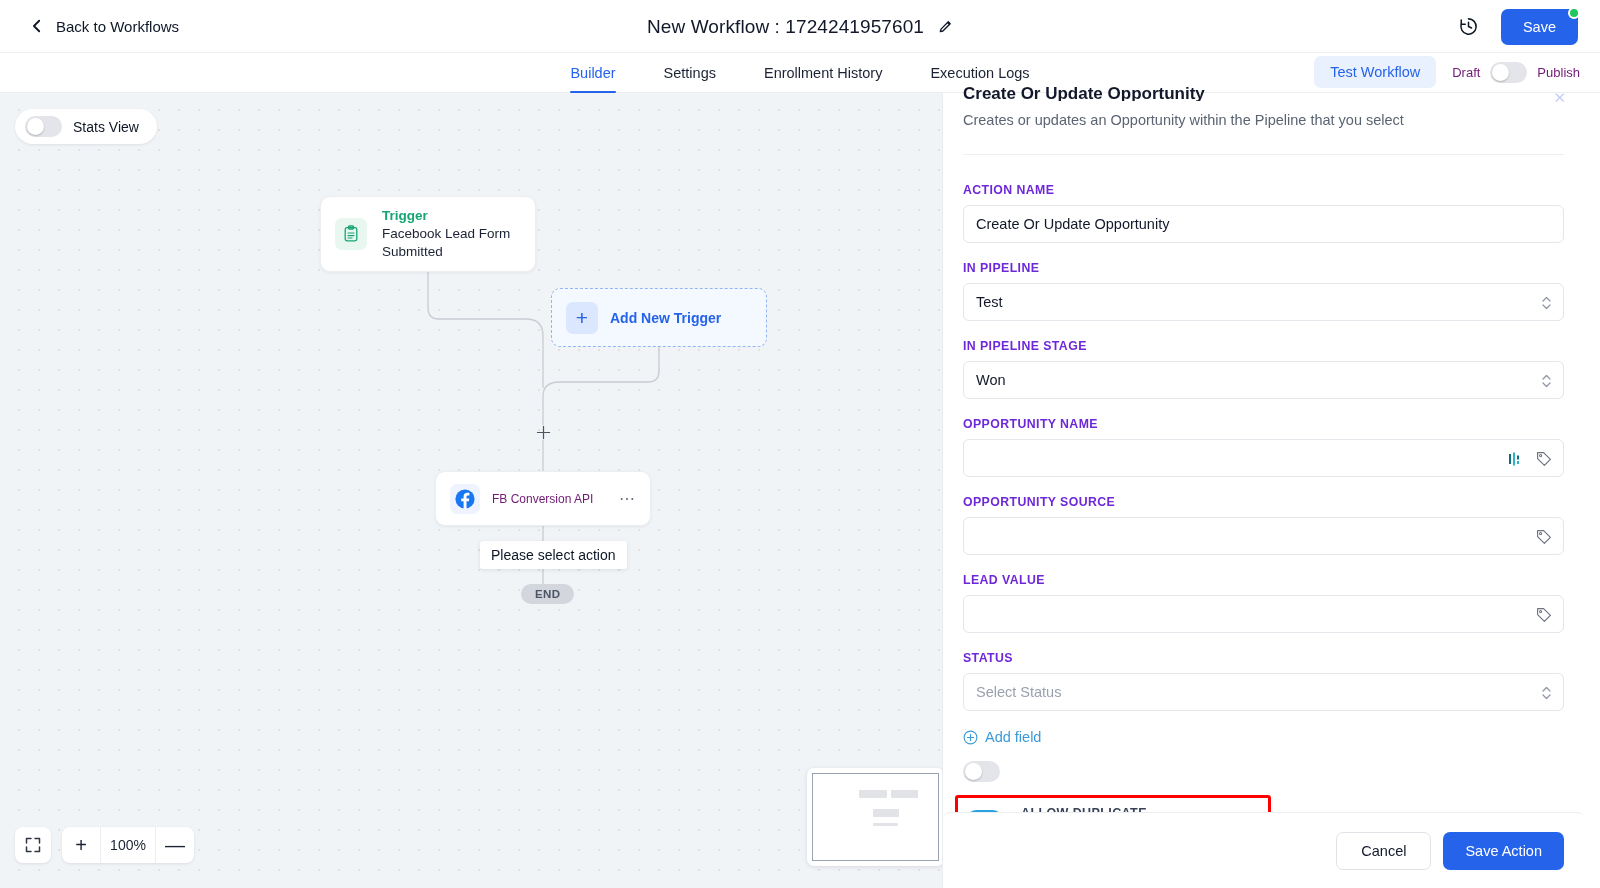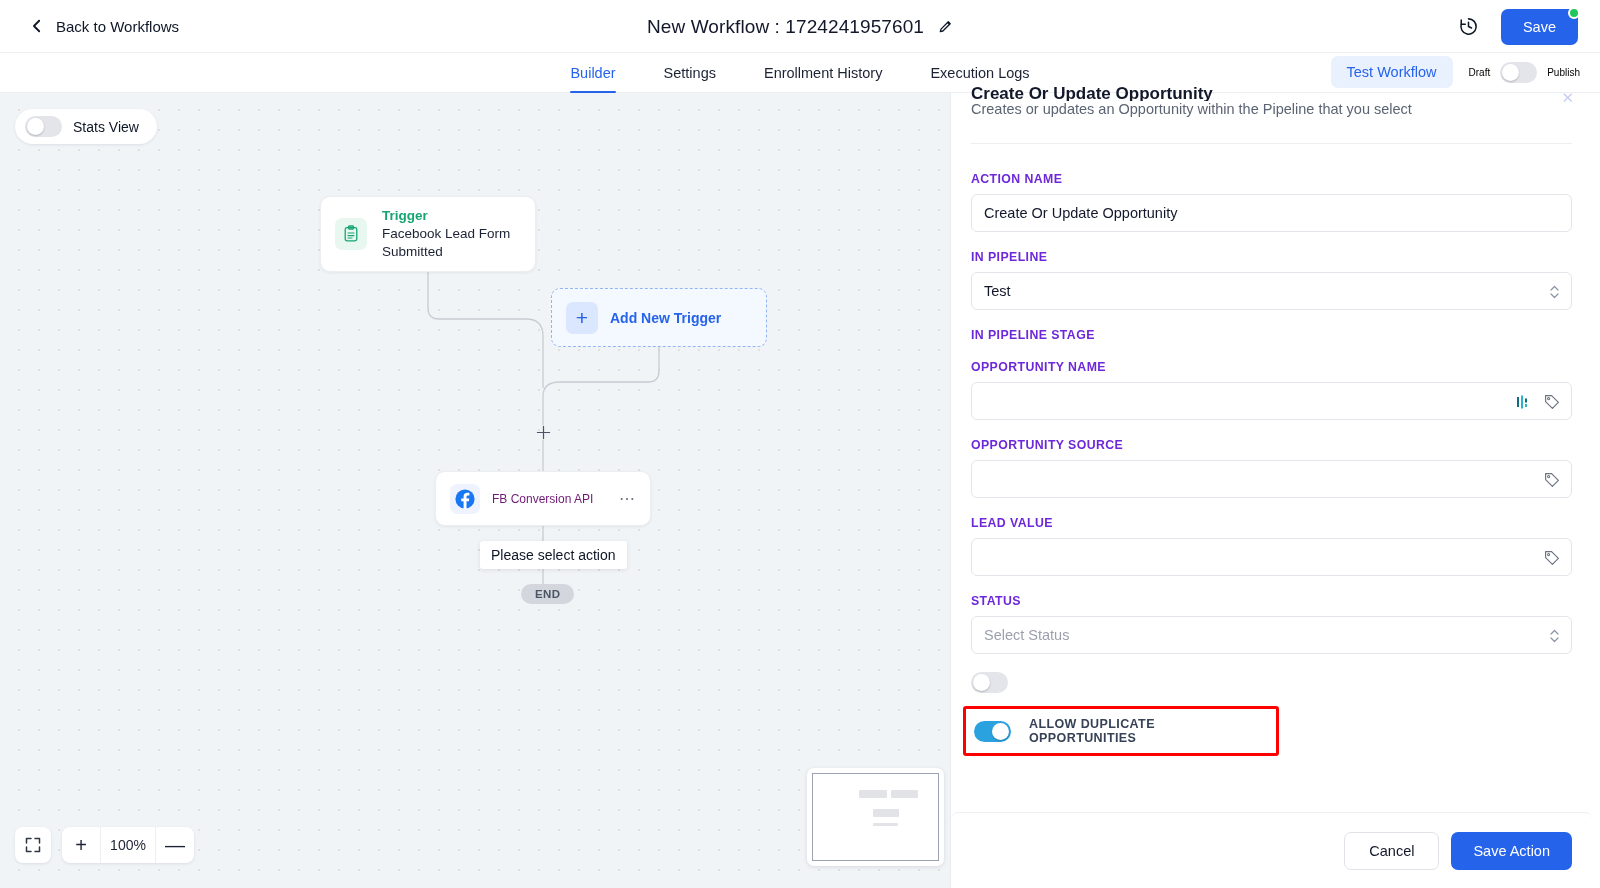--- a/index.html
+++ b/index.html
@@ -67,21 +67,21 @@
   }
   .tabbar-right {
     position: absolute; right: 20px; bottom: 4px;
     display: flex; align-items: center; gap: 16px;
   }
   .test-wf {
     background: #eaf1fe; color: #2563eb; font-size: 14.5px; font-weight: 500;
     padding: 8px 16px; border-radius: 7px; cursor: pointer;
   }
   .pub-group { display: flex; align-items: center; gap: 10px; }
-  .pub-label { font-size: 10px; color: #000000; }
+  .pub-label { font-size: 13px; color: #701a75; }
 
   
   .toggle {
     width: 37px; height: 21px; border-radius: 11px; background: #e3e5ea;
     position: relative; cursor: pointer; flex: none;
   }
   .toggle .knob {
     position: absolute; top: 2px; left: 2px; width: 17px; height: 17px;
     border-radius: 50%; background: #fff;
     box-shadow: 0 1px 2px rgba(0,0,0,.22);
@@ -198,30 +198,30 @@
     box-shadow: 0 1px 4px rgba(16,24,40,.12); padding: 5px;
   }
   .minimap-inner {
     width: 100%; height: 100%; border: 1px solid #9aa3b2; background: #fff;
     position: relative;
   }
   .mm-rect { position: absolute; background: #e1e3e6; border-radius: 1px; }
 
   
   .panel {
-    position: absolute; top: 93px; right: 8px; width: 642px; height: 795px;
+    position: absolute; top: 93px; right: 16px; width: 642px; height: 795px;
     background: #fff; border-left: 1px solid #e9ebef;
     display: flex; flex-direction: column;
   }
   .panel-head { padding: 0 20px; flex: none; position: relative; }
   .panel-title {
     font-size: 17px; font-weight: 700; color: #12182a;
     margin-top: -9px; overflow: hidden; height: 17px;
   }
-  .panel-sub { font-size: 14.5px; color: #5b6472; }
+  .panel-sub { font-size: 14.5px; color: #5b6472; margin-top: 11px; }
   .panel-close {
     position: absolute; right: 18px; top: -4px;
     color: #9aa7f0; font-size: 15px; cursor: pointer; opacity: .55;
   }
   .panel-divider { height: 1px; background: #eceef1; margin-top: 26px; }
 
   .panel-body { flex: 1; overflow: hidden; padding: 28px 20px 0 20px; }
 
   .field { margin-bottom: 18px; }
   .field-label {
@@ -427,20 +427,27 @@
           <svg class="stepper" width="11" height="16" viewBox="0 0 11 16">
             <path d="M2 6 L5.5 2.5 L9 6" fill="none" stroke="#8b94a3" stroke-width="1.2" stroke-linecap="round" stroke-linejoin="round"></path>
             <path d="M2 10 L5.5 13.5 L9 10" fill="none" stroke="#8b94a3" stroke-width="1.2" stroke-linecap="round" stroke-linejoin="round"></path>
           </svg>
         </div>
       </div>
 
       
       <div class="field">
         <div class="field-label">IN PIPELINE STAGE</div>
+        <div class="ctl">
+          <span class="ctl-value">Won</span>
+          <svg class="stepper" width="11" height="16" viewBox="0 0 11 16">
+            <path d="M2 6 L5.5 2.5 L9 6" fill="none" stroke="#8b94a3" stroke-width="1.2" stroke-linecap="round" stroke-linejoin="round"></path>
+            <path d="M2 10 L5.5 13.5 L9 10" fill="none" stroke="#8b94a3" stroke-width="1.2" stroke-linecap="round" stroke-linejoin="round"></path>
+          </svg>
+        </div>
       </div>
 
       
       <div class="field">
         <div class="field-label">OPPORTUNITY NAME</div>
         <div class="ctl">
           <span class="ctl-value"></span>
           <span class="ctl-icons">
             <svg width="14" height="16" viewBox="0 0 14 16">
               <rect x="1" y="3" width="2" height="10" fill="#0f6d7e"></rect>
@@ -490,20 +497,27 @@
         <div class="ctl">
           <span class="ctl-placeholder">Select Status</span>
           <svg class="stepper" width="11" height="16" viewBox="0 0 11 16">
             <path d="M2 6 L5.5 2.5 L9 6" fill="none" stroke="#8b94a3" stroke-width="1.2" stroke-linecap="round" stroke-linejoin="round"></path>
             <path d="M2 10 L5.5 13.5 L9 10" fill="none" stroke="#8b94a3" stroke-width="1.2" stroke-linecap="round" stroke-linejoin="round"></path>
           </svg>
         </div>
       </div>
 
       
+      <div class="add-field">
+        <svg width="15" height="15" viewBox="0 0 15 15">
+          <circle cx="7.5" cy="7.5" r="6.4" fill="none" stroke="#3b9ad9" stroke-width="1.1"></circle>
+          <path d="M7.5 4.4 L7.5 10.6 M4.4 7.5 L10.6 7.5" stroke="#3b9ad9" stroke-width="1.1" stroke-linecap="round"></path>
+        </svg>
+        <span>Add field</span>
+      </div>
 
       
       <div class="switch-row">
         <div class="toggle">
             <span class="knob"></span>
           </div>
       </div>
 
       <div class="highlight-box">
         <div class="toggle on">

